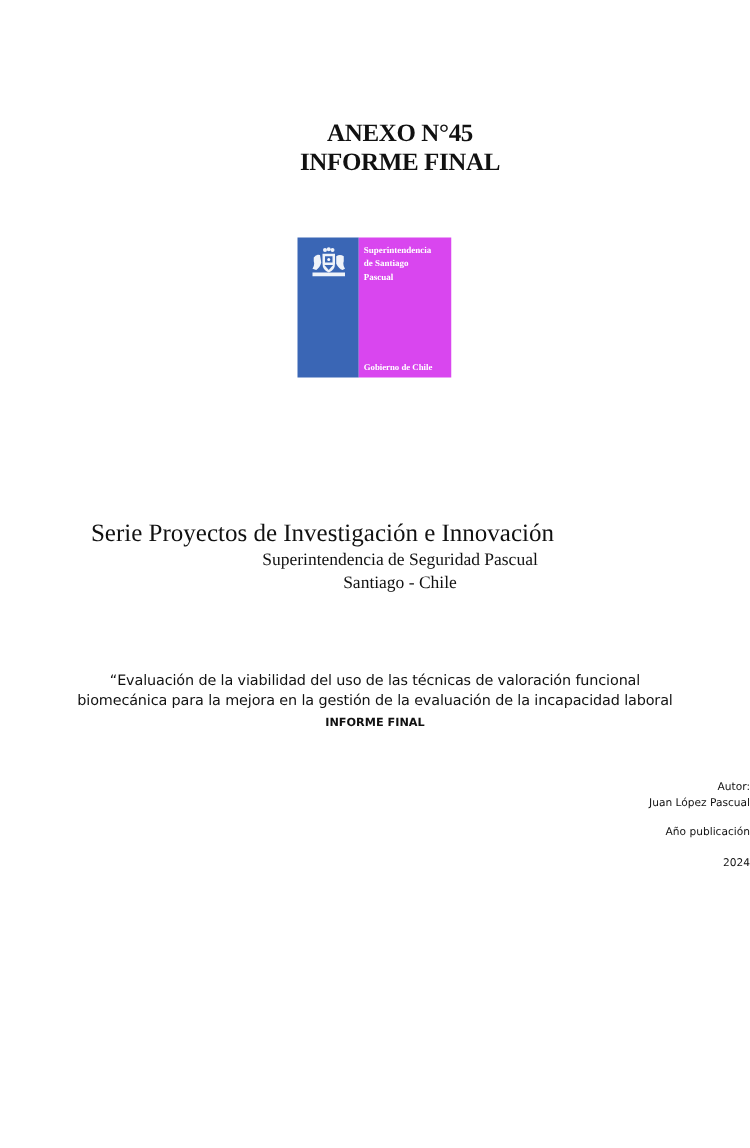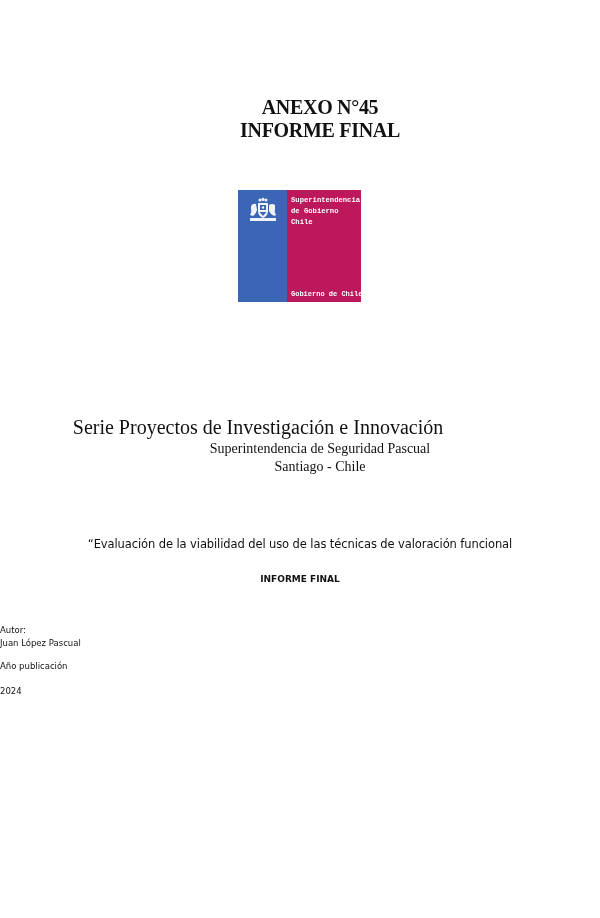--- a/index.html
+++ b/index.html
@@ -38,24 +38,24 @@
     }
     .logo-blue {
       width: 49px;
       height: 100%;
       background: #3a66b5;
       position: relative;
     }
     .logo-red {
       flex: 1;
       height: 100%;
-      background: #be185d;
+      background: #d946ef;
       position: relative;
       color: #ffffff;
-      font-family: Liberation Mono, monospace;
+      font-family: Liberation Serif, serif;
     }
     .logo-name {
       position: absolute;
       left: 4px;
       top: 5px;
       font-size: 7.2px;
       line-height: 11px;
       font-weight: bold;
       width: 72px;
     }
@@ -110,21 +110,21 @@
       top: 573px;
       text-align: center;
       font-size: 9px;
       font-weight: bold;
       line-height: 12px;
     }
 
     .small-line {
       position: absolute;
       left: 0; width: 600px;
-      text-align: left;
+      text-align: right;
       font-size: 8.5px;
       line-height: 12px;
     }
   </style>
 </head>
 <body>
 
 <div>
 
   <div class="anexo serif">
@@ -153,35 +153,36 @@
         <g fill="#3a66b5">
           <path d="M12 8 h6 v5 h-6 z"></path>
           <path d="M11.5 15 h7 l-3.5 4 z"></path>
         </g>
         <circle cx="15" cy="10.5" r="1.2" fill="#ffffff"></circle>
       </svg>
     </div>
     <div class="logo-red">
       <div class="logo-name">
         <div>Superintendencia</div>
-        <div>de Gobierno</div>
-        <div>Chile</div>
+        <div>de Santiago</div>
+        <div>Pascual</div>
       </div>
       <div class="logo-gov">Gobierno de Chile</div>
     </div>
   </div>
 
   <div class="serie serif">Serie Proyectos de Investigación e Innovación</div>
   <div class="serie-sub serif">
     <div>Superintendencia de Seguridad Pascual</div>
     <div>Santiago - Chile</div>
   </div>
 
   <div class="title-quote sans">
     <div>“Evaluación de la viabilidad del uso de las técnicas de valoración funcional</div>
+    <div>biomecánica para la mejora en la gestión de la evaluación de la incapacidad laboral</div>
   </div>
 
   <div class="informe-final sans">INFORME FINAL</div>
 
   <div class="small-line sans" style="top:624px;">Autor:</div>
   <div class="small-line sans" style="top:637px;">Juan López Pascual</div>
   <div class="small-line sans" style="top:660px;">Año publicación</div>
   <div class="small-line sans" style="top:685px;">2024</div>
 
 </div>

